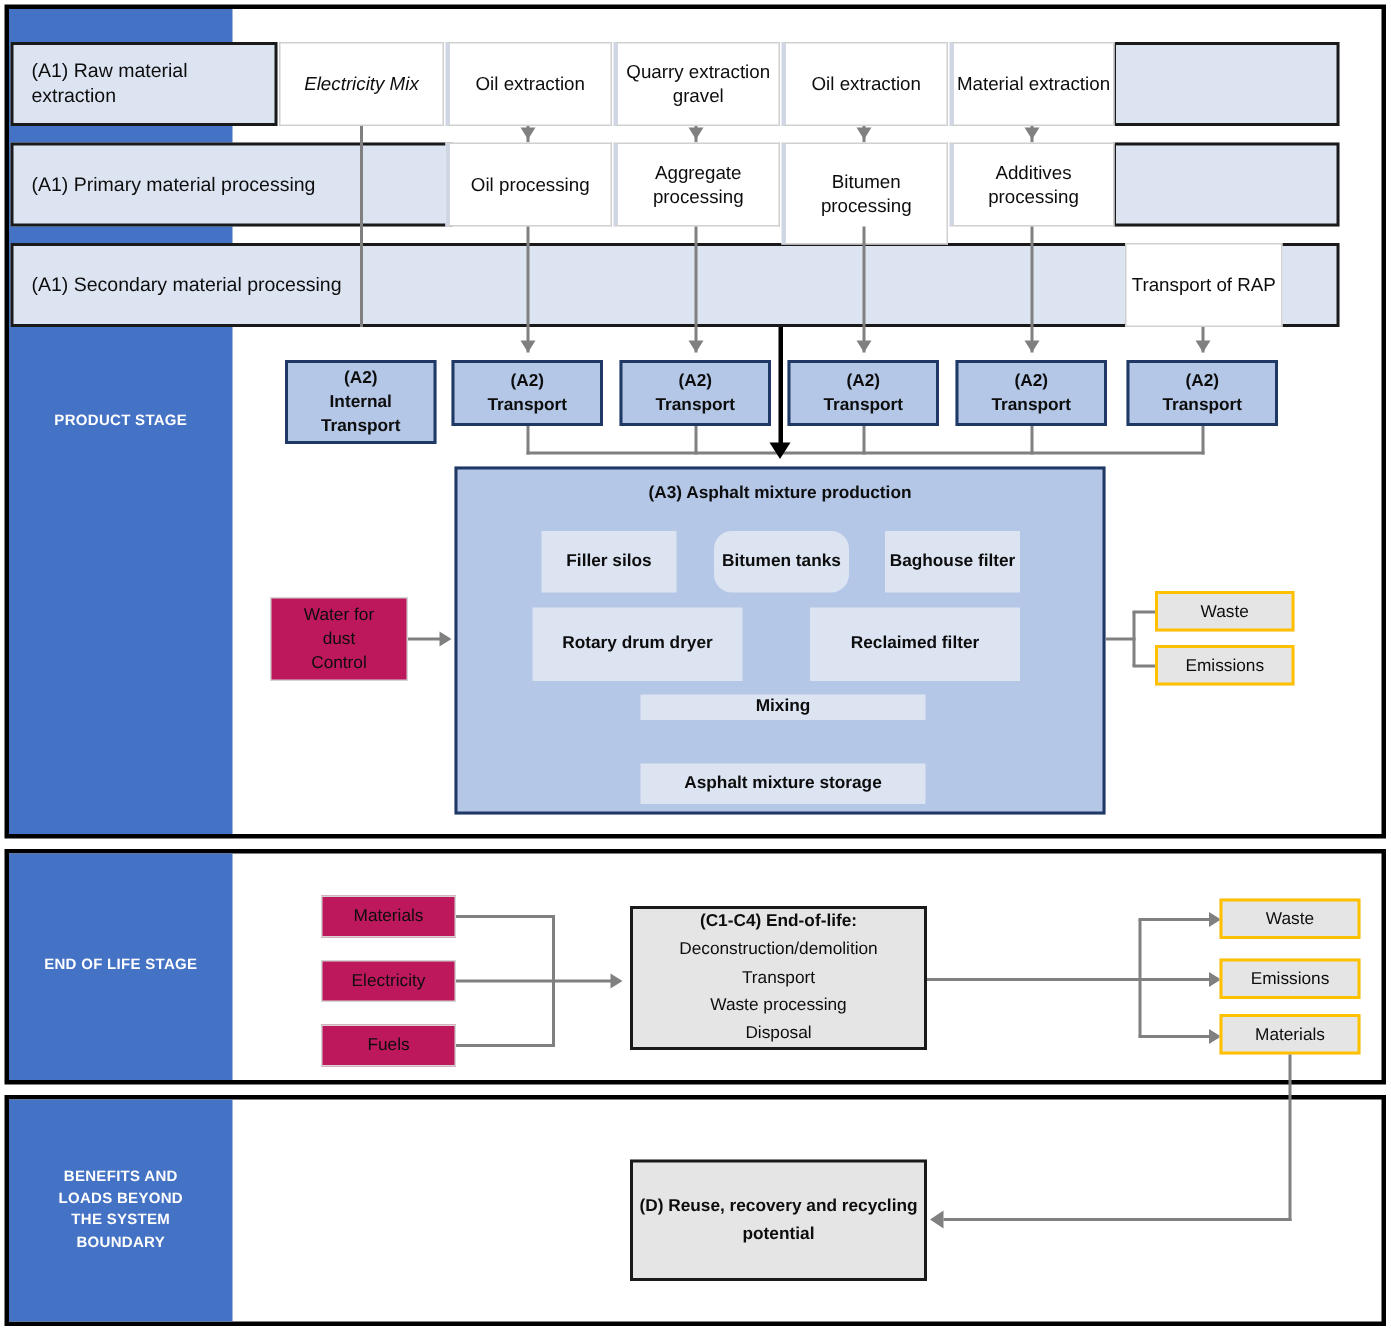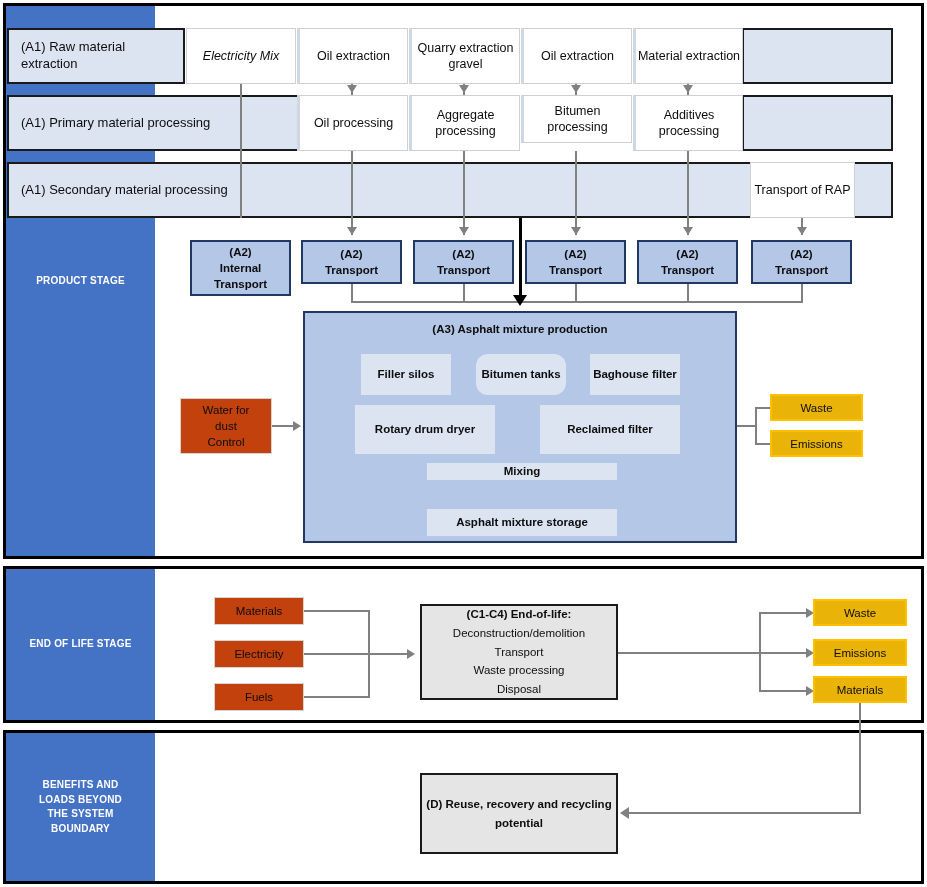--- a/index.html
+++ b/index.html
@@ -31,26 +31,26 @@
 
   
   .a3block{position:absolute;background:#B4C7E7;border:2px solid #1F3864;box-sizing:border-box;}
   .a3title{position:absolute;left:0;right:0;top:10px;text-align:center;
            font-size:11.5px;font-weight:bold;color:#0d0d0d;}
   .a3sub{position:absolute;background:#DCE4F2;box-sizing:border-box;
          display:flex;align-items:center;justify-content:center;text-align:center;
          font-size:11.5px;font-weight:bold;color:#0d0d0d;line-height:1.35;}
 
   
-  .ybox{position:absolute;background:#eab308;border:2px solid #FFC000;box-sizing:border-box;
+  .ybox{position:absolute;background:#e5e5e5;border:2px solid #FFC000;box-sizing:border-box;
         display:flex;align-items:center;justify-content:center;text-align:center;
         font-size:11.5px;color:#0d0d0d;}
 
   
-  .gbox{position:absolute;background:#c2410c;border:1.5px solid #d4d4d4;box-sizing:border-box;
+  .gbox{position:absolute;background:#be185d;border:1.5px solid #d4d4d4;box-sizing:border-box;
         display:flex;align-items:center;justify-content:center;text-align:center;
         font-size:11.5px;color:#0d0d0d;line-height:1.4;}
 
   
   .bigblue{position:absolute;background:#e5e5e5;border:2px solid #1a1a1a;box-sizing:border-box;
            display:flex;flex-direction:column;align-items:center;justify-content:center;
            text-align:center;font-size:11.5px;color:#0d0d0d;line-height:1.62;}
   .bigblue .hd{font-weight:bold;}
 
   
@@ -118,21 +118,21 @@
   <div class="pbox sep" style="left:633px;top:28px;width:110px;height:56px;z-index:8;">
     <span>Material extraction</span>
   </div>
 
   <div class="pbox sep" style="left:297px;top:95px;width:111px;height:56px;z-index:8;">
     <span>Oil processing</span>
   </div>
   <div class="pbox sep" style="left:409px;top:95px;width:111px;height:56px;z-index:8;">
     <span>Aggregate processing</span>
   </div>
-  <div class="pbox sep" style="left:521px;top:95px;width:111px;height:48px;z-index:8;">
+  <div class="pbox sep" style="left:521px;top:95px;width:111px;height:68px;z-index:8;">
     <span>Bitumen processing</span>
   </div>
   <div class="pbox sep" style="left:633px;top:95px;width:110px;height:56px;z-index:8;">
     <span>Additives processing</span>
   </div>
 
   <div class="pbox" style="left:750px;top:162px;width:105px;height:56px;z-index:8;">
     <span>Transport of RAP</span>
   </div>
 

